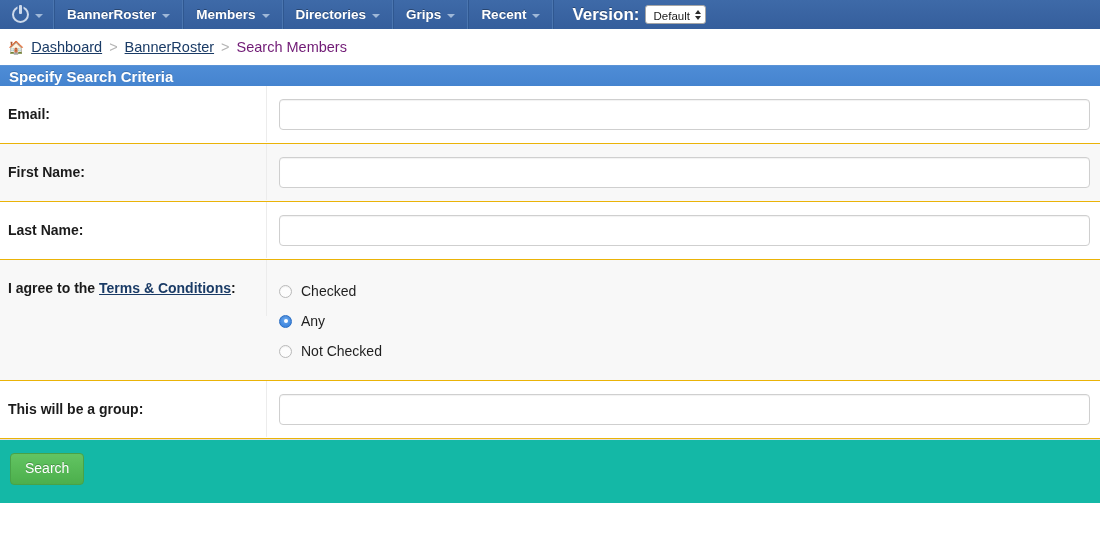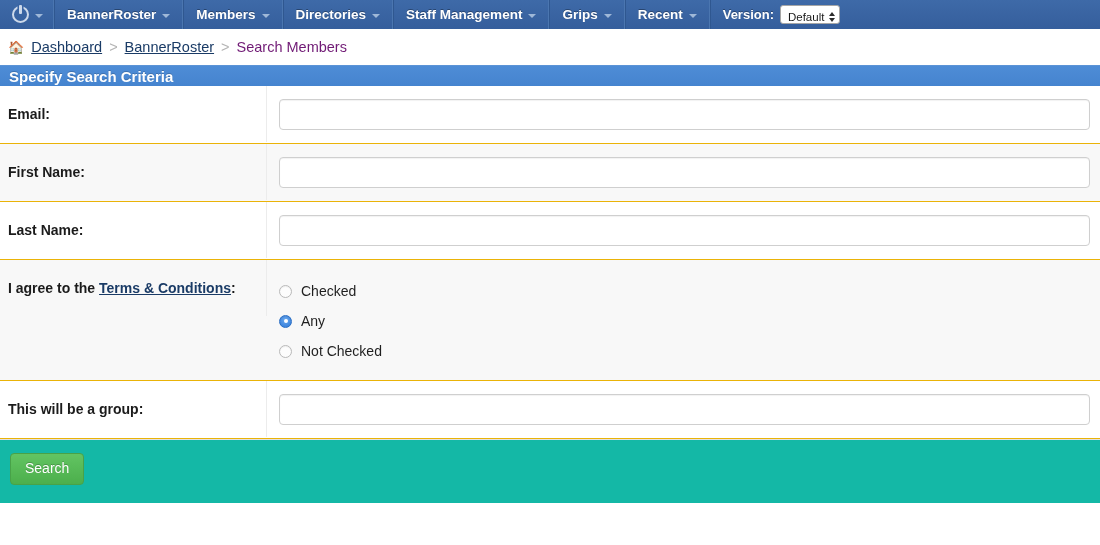--- a/index.html
+++ b/index.html
@@ -64,27 +64,27 @@
   .nav-version {
     display: flex;
     align-items: center;
     gap: 6px;
     padding: 0 12px;
     border-left: 1px solid #2f5790;
     white-space: nowrap;
   }
   .nav-version .vlabel {
     color: #ffffff;
-    font-size: 13px;
+    font-size: 17px;
     font-weight: bold;
     text-shadow: 0 -1px 0 rgba(0,0,0,.32);
+    margin-left: 6px;
   }
   .version-select {
     display: inline-flex;
-    align-items: center;
     gap: 5px;
     height: 19px;
     padding: 4px 4px 0 7px;
     background: #ffffff;
     border: 1px solid #a6a6a6;
     border-radius: 3px;
     font-size: 11.5px;
     color: #1a1a1a;
     font-family: "Liberation Sans", sans-serif;
     cursor: pointer;
@@ -255,24 +255,20 @@
   <div class="nav-item">
     <span>Members</span>
     <span class="caret"></span>
   </div>
 
   <div class="nav-item">
     <span>Directories</span>
     <span class="caret"></span>
   </div>
 
-  <div class="nav-item">
-    <span>Staff Management</span>
-    <span class="caret"></span>
-  </div>
 
   <div class="nav-item">
     <span>Grips</span>
     <span class="caret"></span>
   </div>
 
   <div class="nav-item">
     <span>Recent</span>
     <span class="caret"></span>
   </div>

